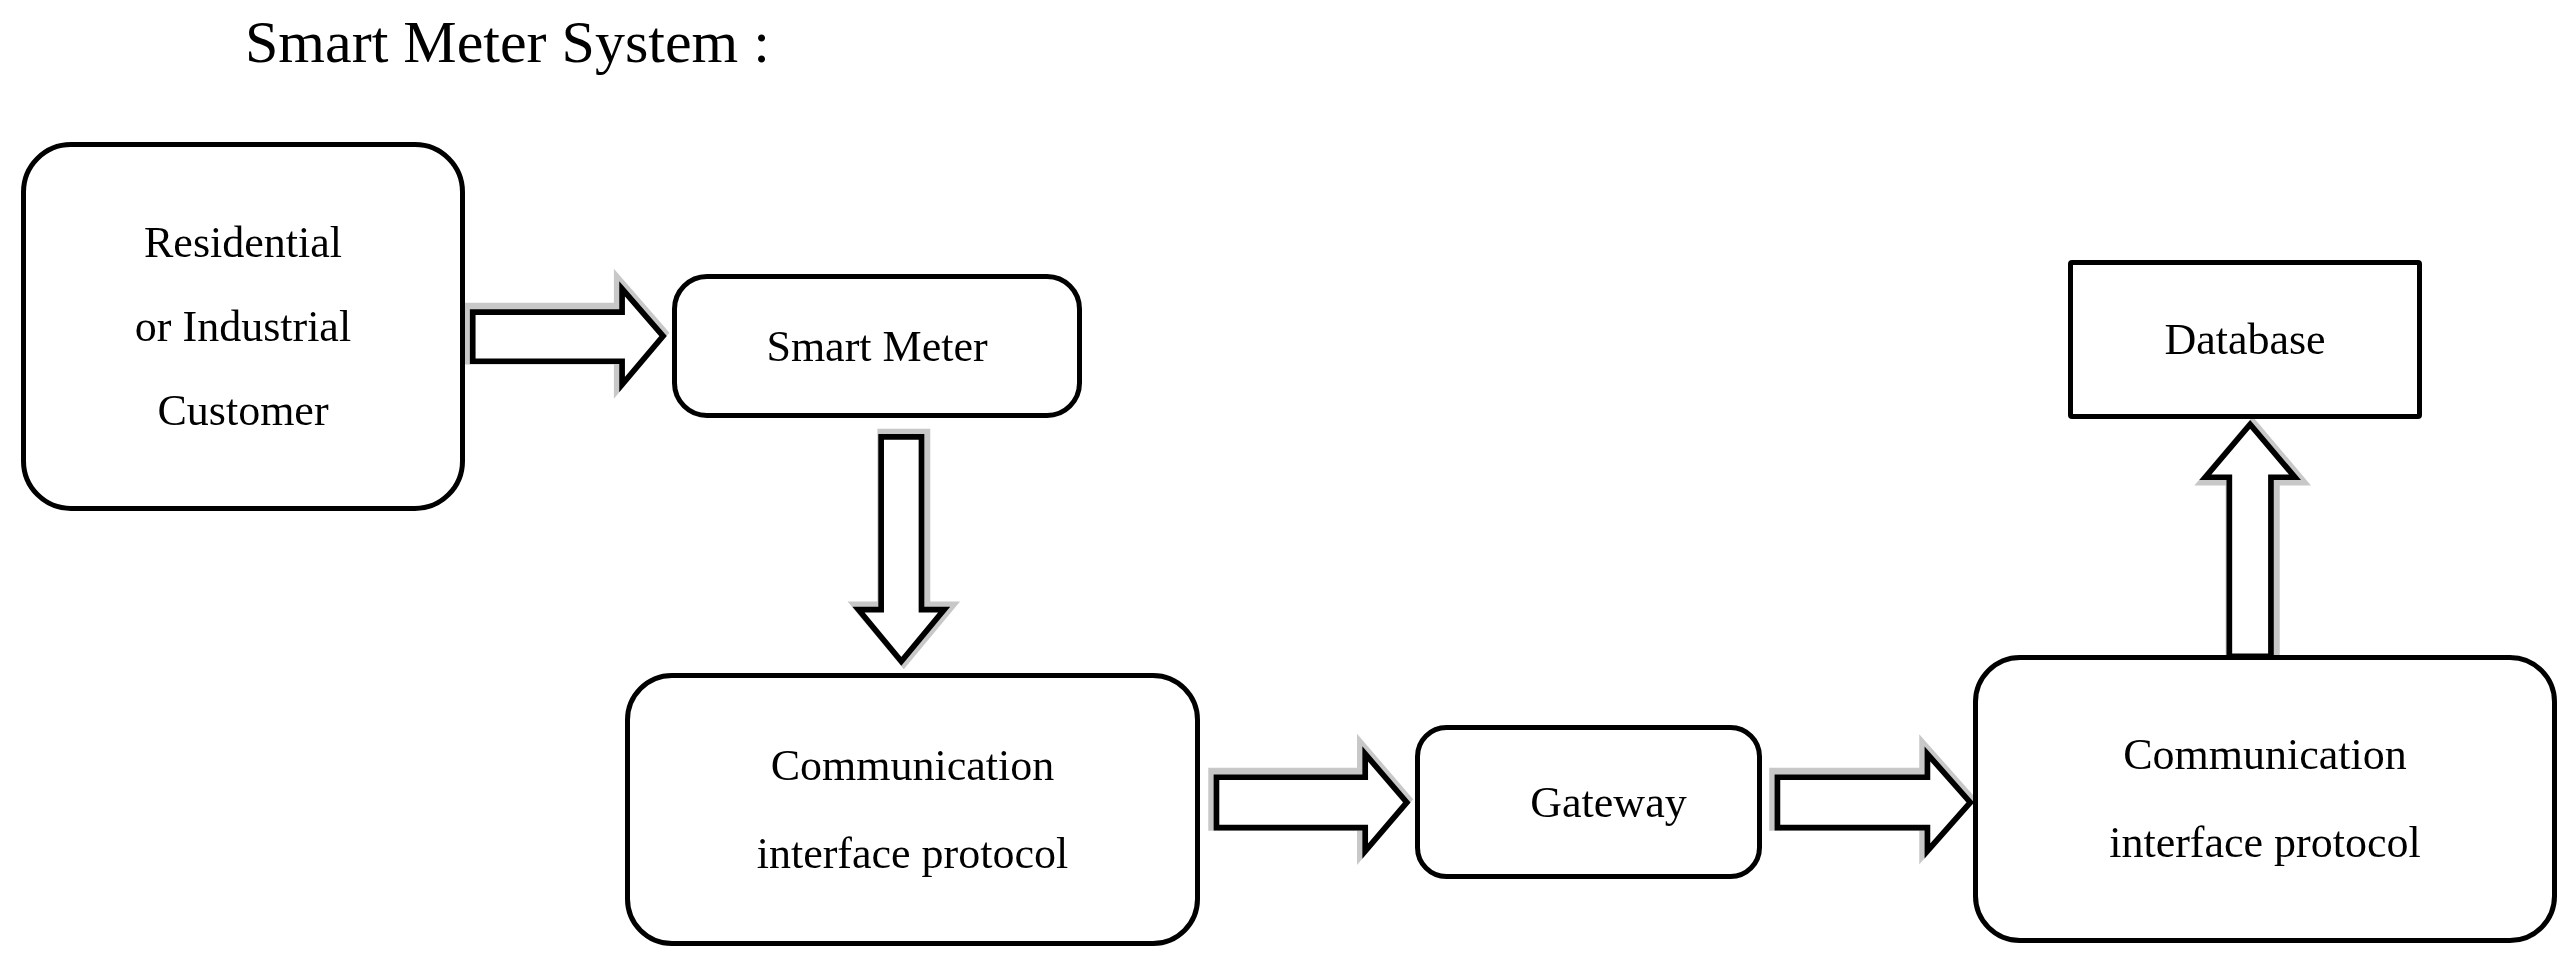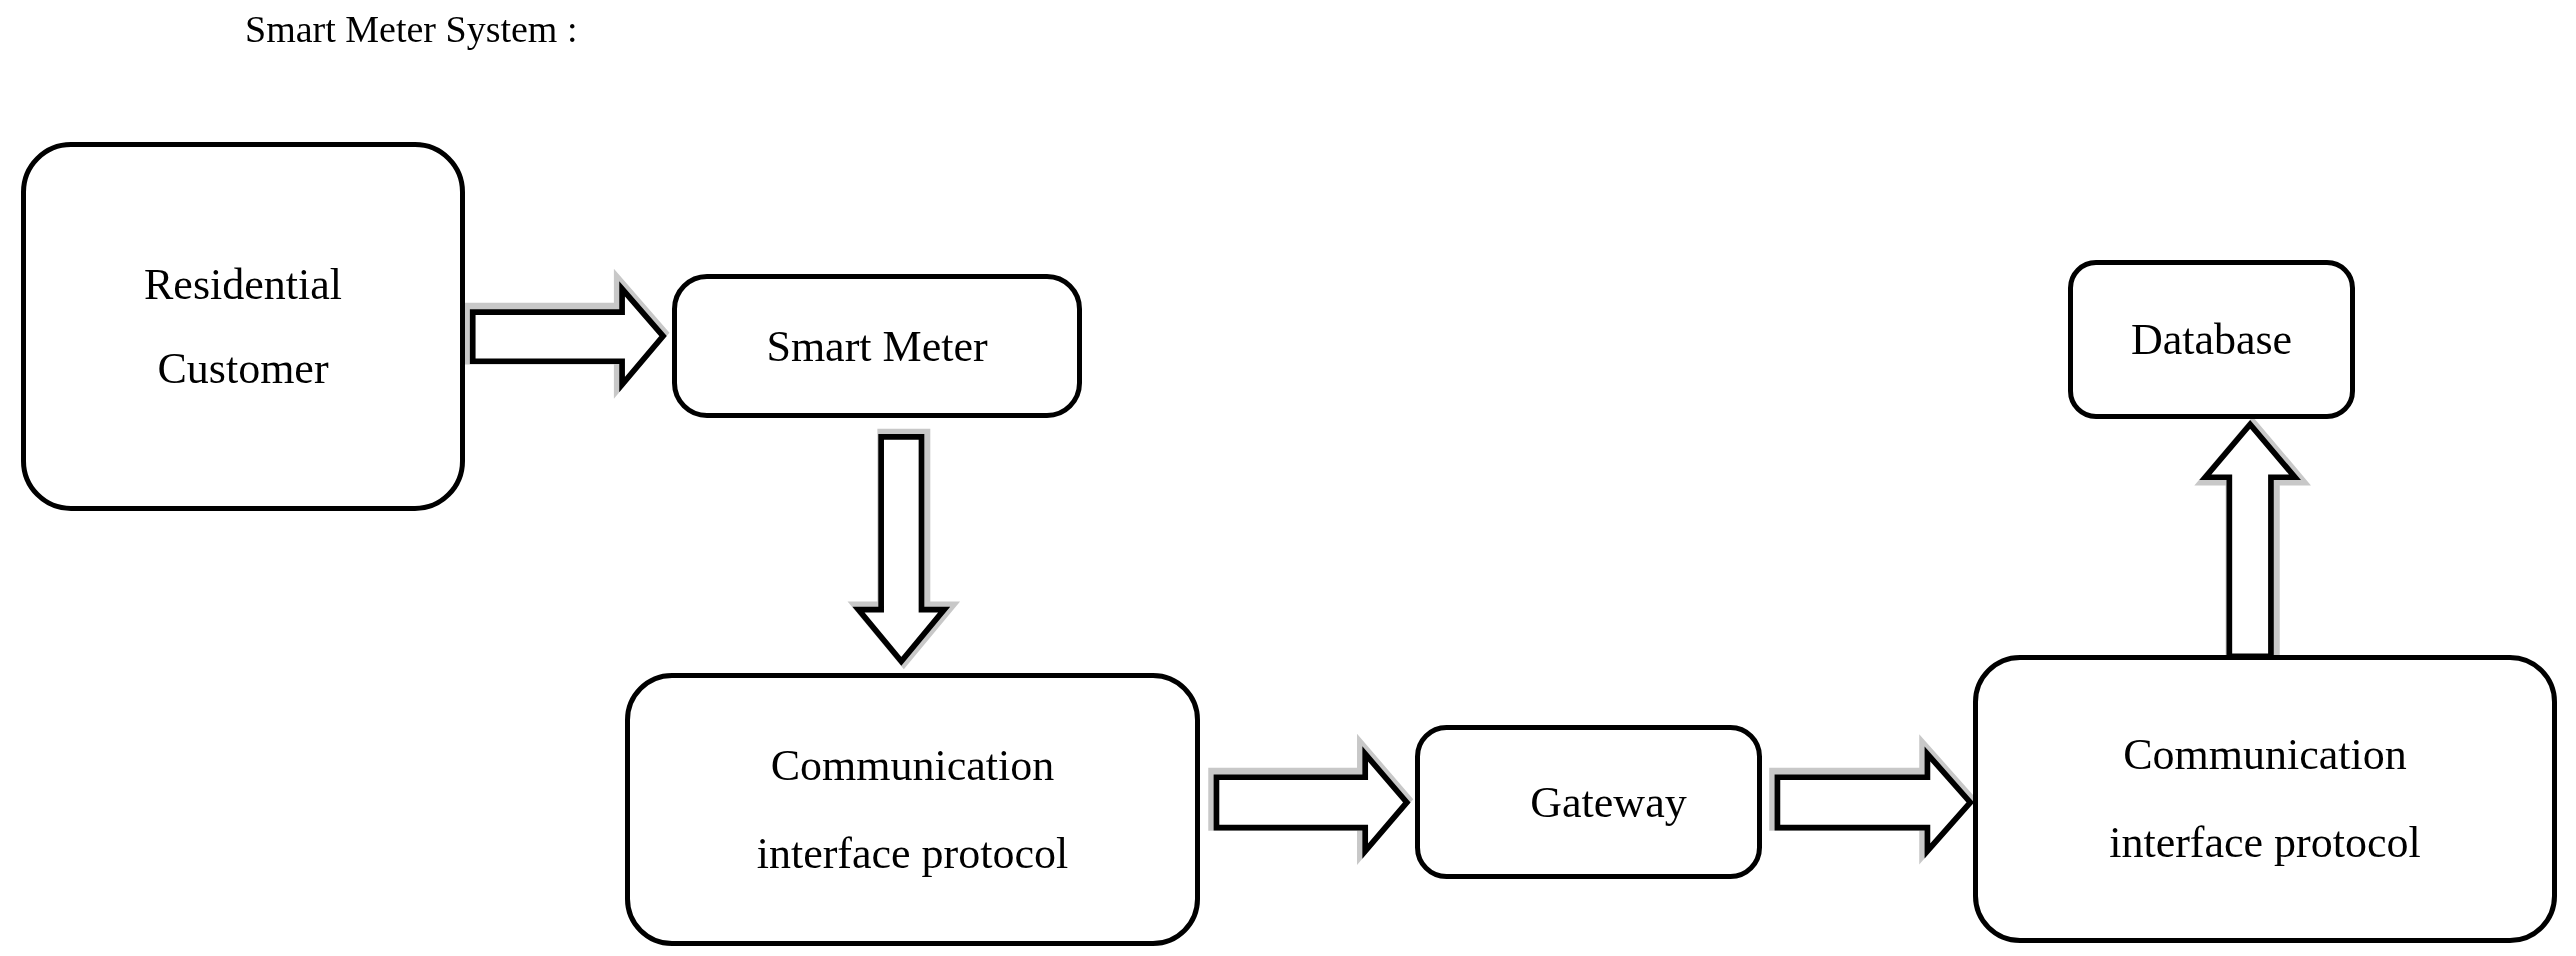--- a/index.html
+++ b/index.html
@@ -13,21 +13,21 @@
     height: 957px;
     background: var(--paper, #ffffff);
     overflow: hidden;
     font-family: "Liberation Serif", "DejaVu Serif", serif;
     color: var(--ink, #000000);
   }
   .title {
     position: absolute;
     left: 245px;
     top: 8.8px;
-    font-size: 38px;
+    font-size: 60px;
     line-height: 1.1;
     white-space: nowrap;
     color: var(--ink, #000000);
   }
   .arrows {
     position: absolute;
     left: 0;
     top: 0;
     width: 2576px;
     height: 957px;
@@ -62,21 +62,21 @@
     white-space: nowrap;
   }
   .node-customer       { left: 21px;   top: 142px;  width: 444px; height: 369px; border-radius: 50px; }
   .node-customer .line { line-height: 84px; }
   .node-smart-meter    { left: 672px; top: 274px;  width: 410px; height: 144px; border-radius: 35px; }
   .node-protocol-left  { left: 625px;  top: 673px; width: 575px; height: 273px; border-radius: 47px; }
   .node-protocol-left .line,
   .node-protocol-right .line { line-height: 88px; }
   .node-gateway        { left: 1415px; top: 725px; width: 347px; height: 154px; border-radius: 31.5px; padding-left: 40px; }
   .node-protocol-right { left: 1973px; top: 655px; width: 584px; height: 288px; border-radius: 47px; }
-  .node-database       { left: 2068px; top: 260px;  width: 287px; height: 159px; border-radius: 28px; }
+  .node-database       { left: 2068px; top: 260px;  width: 354px; height: 159px; border-radius: 4px; }
 </style>
 </head>
 <body>
 
 <div class="canvas">
 
   <div class="title">Smart Meter System :</div>
 
   <svg class="arrows" viewBox="0 0 4087 1518" aria-hidden="true">
 
@@ -91,20 +91,21 @@
 
     <polygon class="halo" transform="translate(-3,-5)" points="2820,1233 3058,1233 3058,1196 3126,1273 3058,1350 3058,1313 2820,1313"></polygon>
     <polygon class="block-arrow" points="2820,1233 3058,1233 3058,1196 3126,1273 3058,1350 3058,1313 2820,1313"></polygon>
 
     <polygon class="halo" transform="translate(4,3)" points="3537,1041 3537,757 3499,757 3570,673 3641,757 3603,757 3603,1041"></polygon>
     <polygon class="block-arrow" points="3537,1041 3537,757 3499,757 3570,673 3641,757 3603,757 3603,1041"></polygon>
   </svg>
 
   <div class="node node-customer">
     <span class="line">Residential</span>
+    <span class="line">or Industrial</span>
     <span class="line">Customer</span>
   </div>
 
   <div class="node node-smart-meter">
     <span class="line">Smart Meter</span>
   </div>
 
   <div class="node node-protocol-left">
     <span class="line">Communication</span>
     <span class="line">interface protocol</span>

